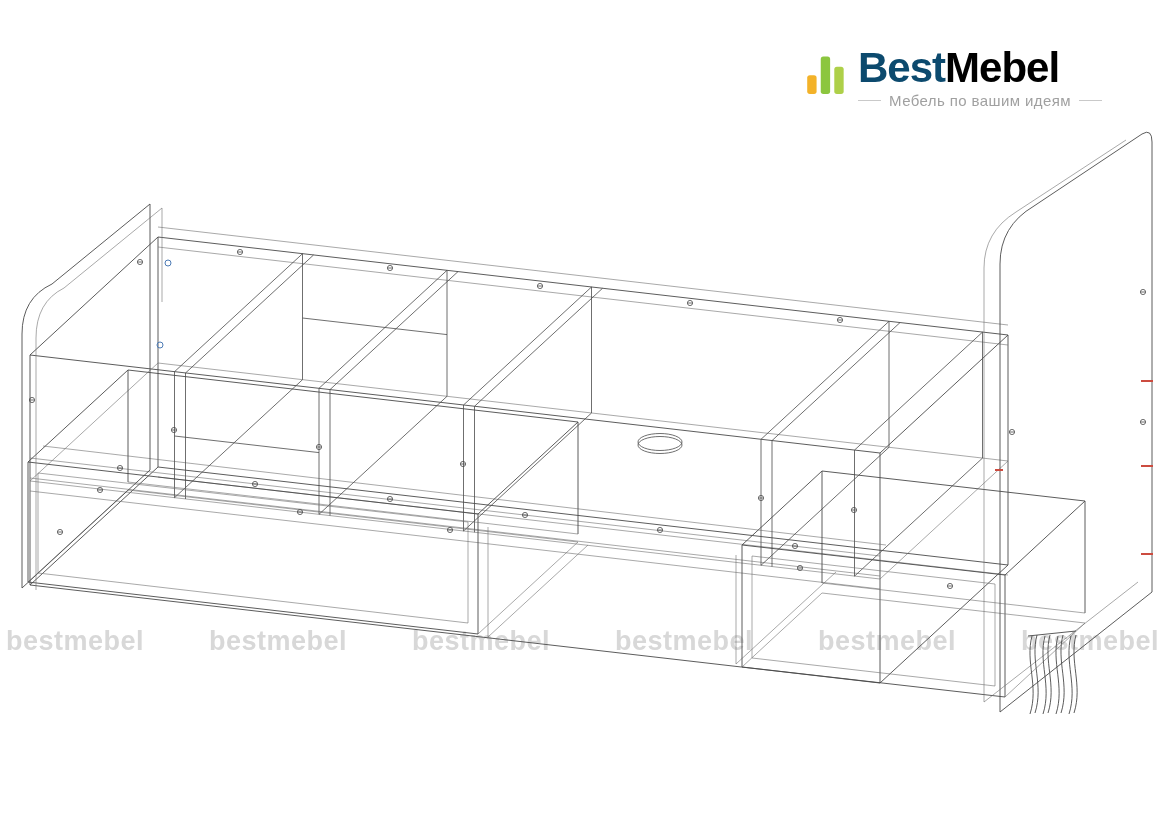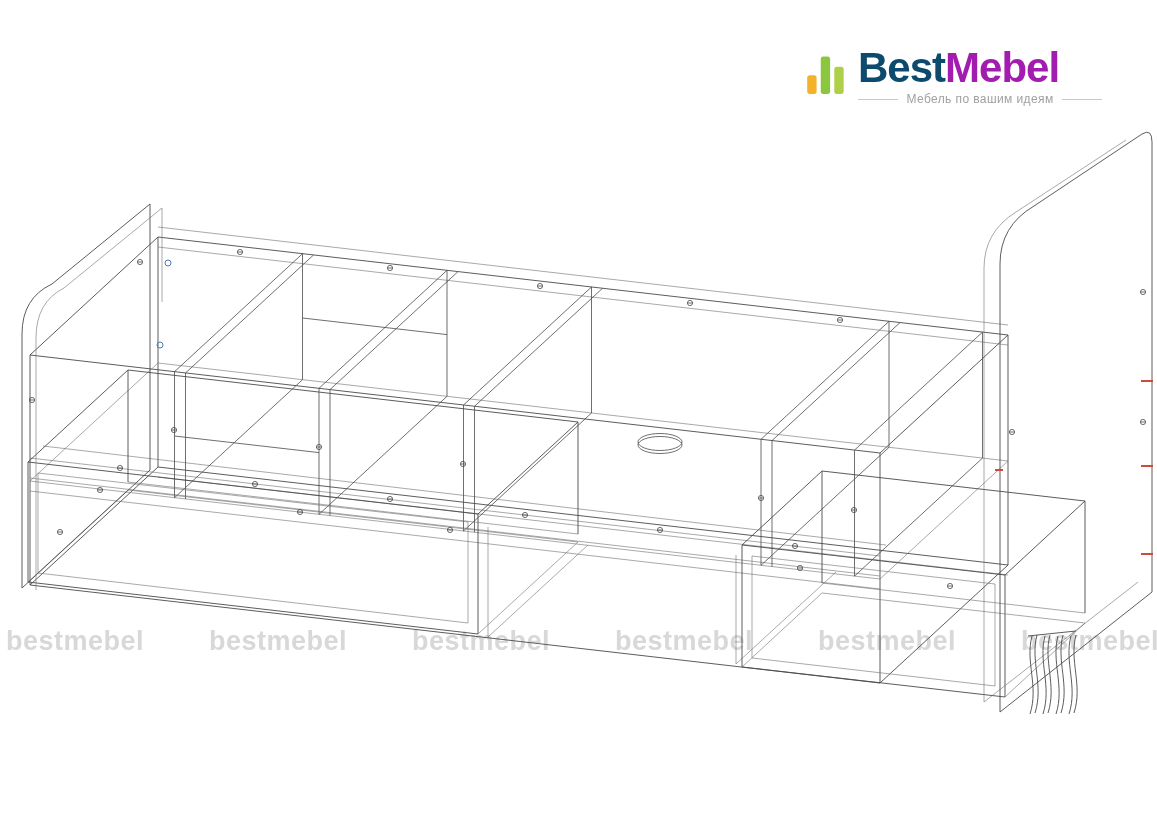--- a/index.html
+++ b/index.html
@@ -20,24 +20,24 @@
   .watermark-row span:nth-child(5){left:818px;}
   .watermark-row span:nth-child(6){left:1021px;}
   
   .drawing{position:absolute;inset:0;z-index:2;}
   
   .logo{position:absolute;left:806px;top:46px;display:flex;gap:10px;z-index:3;align-items:flex-start;}
   .logo-icon{width:42px;height:50px;flex:0 0 auto;}
   .logo-textblock{display:flex;flex-direction:column;width:244px;}
   .logo-wordmark{font-size:42px;font-weight:bold;line-height:1.05;letter-spacing:-1px;white-space:nowrap;}
   .w-best{color:#0c4a6e;}
-  .w-mebel{color:#a21caf;}
+  .w-mebel{color:#000000;}
   .logo-tagline-row{display:flex;align-items:center;gap:8px;margin-top:2px;}
   .tl-line{flex:1;height:1px;background:#c9c9c9;}
-  .logo-tagline{font-size:12px;color:#a0a0a0;letter-spacing:.4px;white-space:nowrap;}
+  .logo-tagline{font-size:15px;color:#a0a0a0;letter-spacing:.4px;white-space:nowrap;}
 </style>
 </head>
 <body>
 
 <div class="stage">
 
   <div class="watermark-row">
     <span>bestmebel</span>
     <span>bestmebel</span>
     <span>bestmebel</span>

